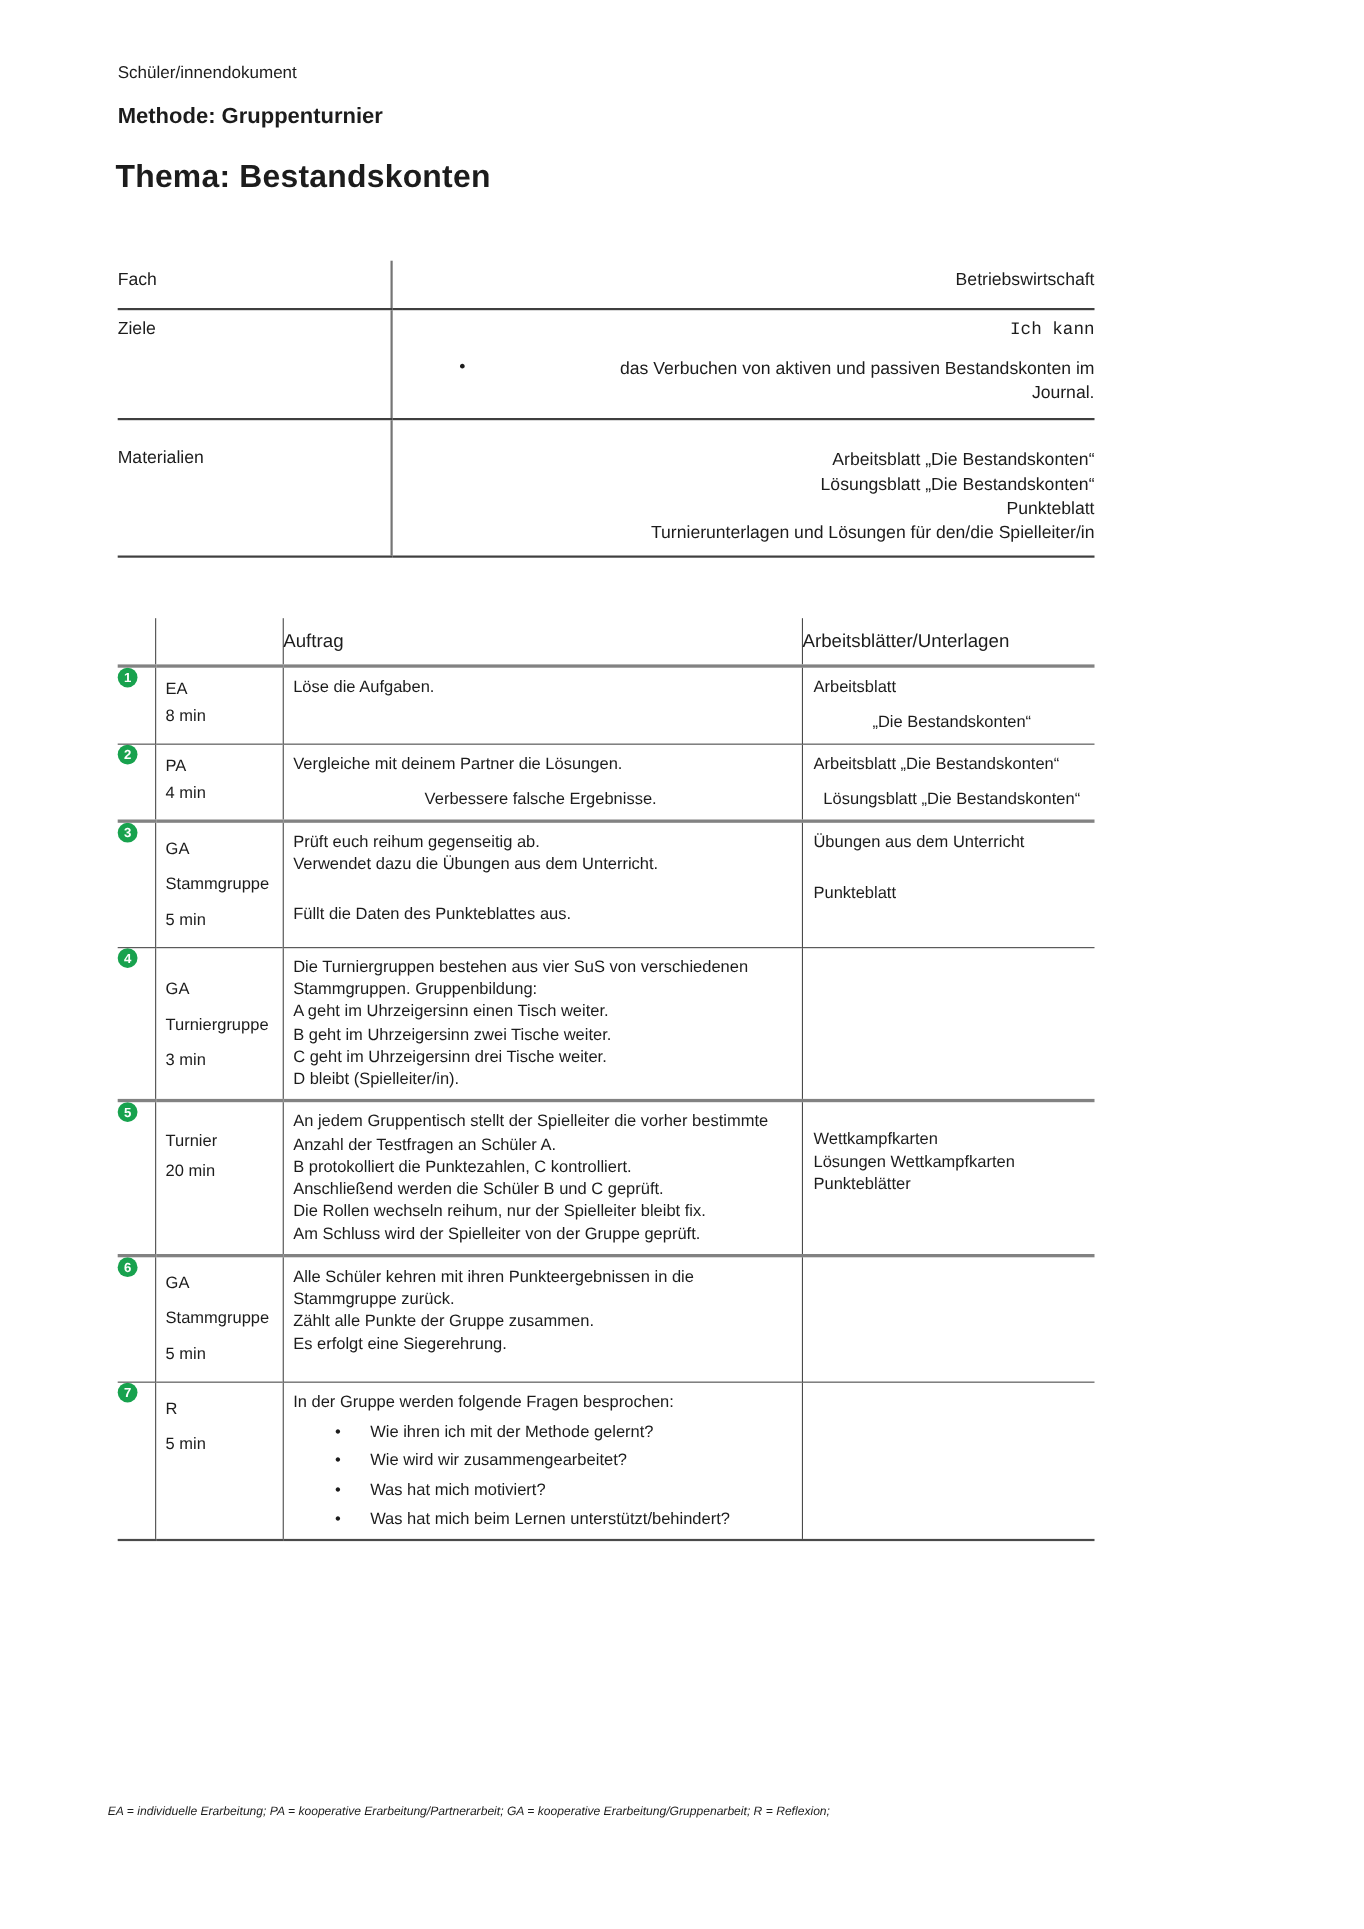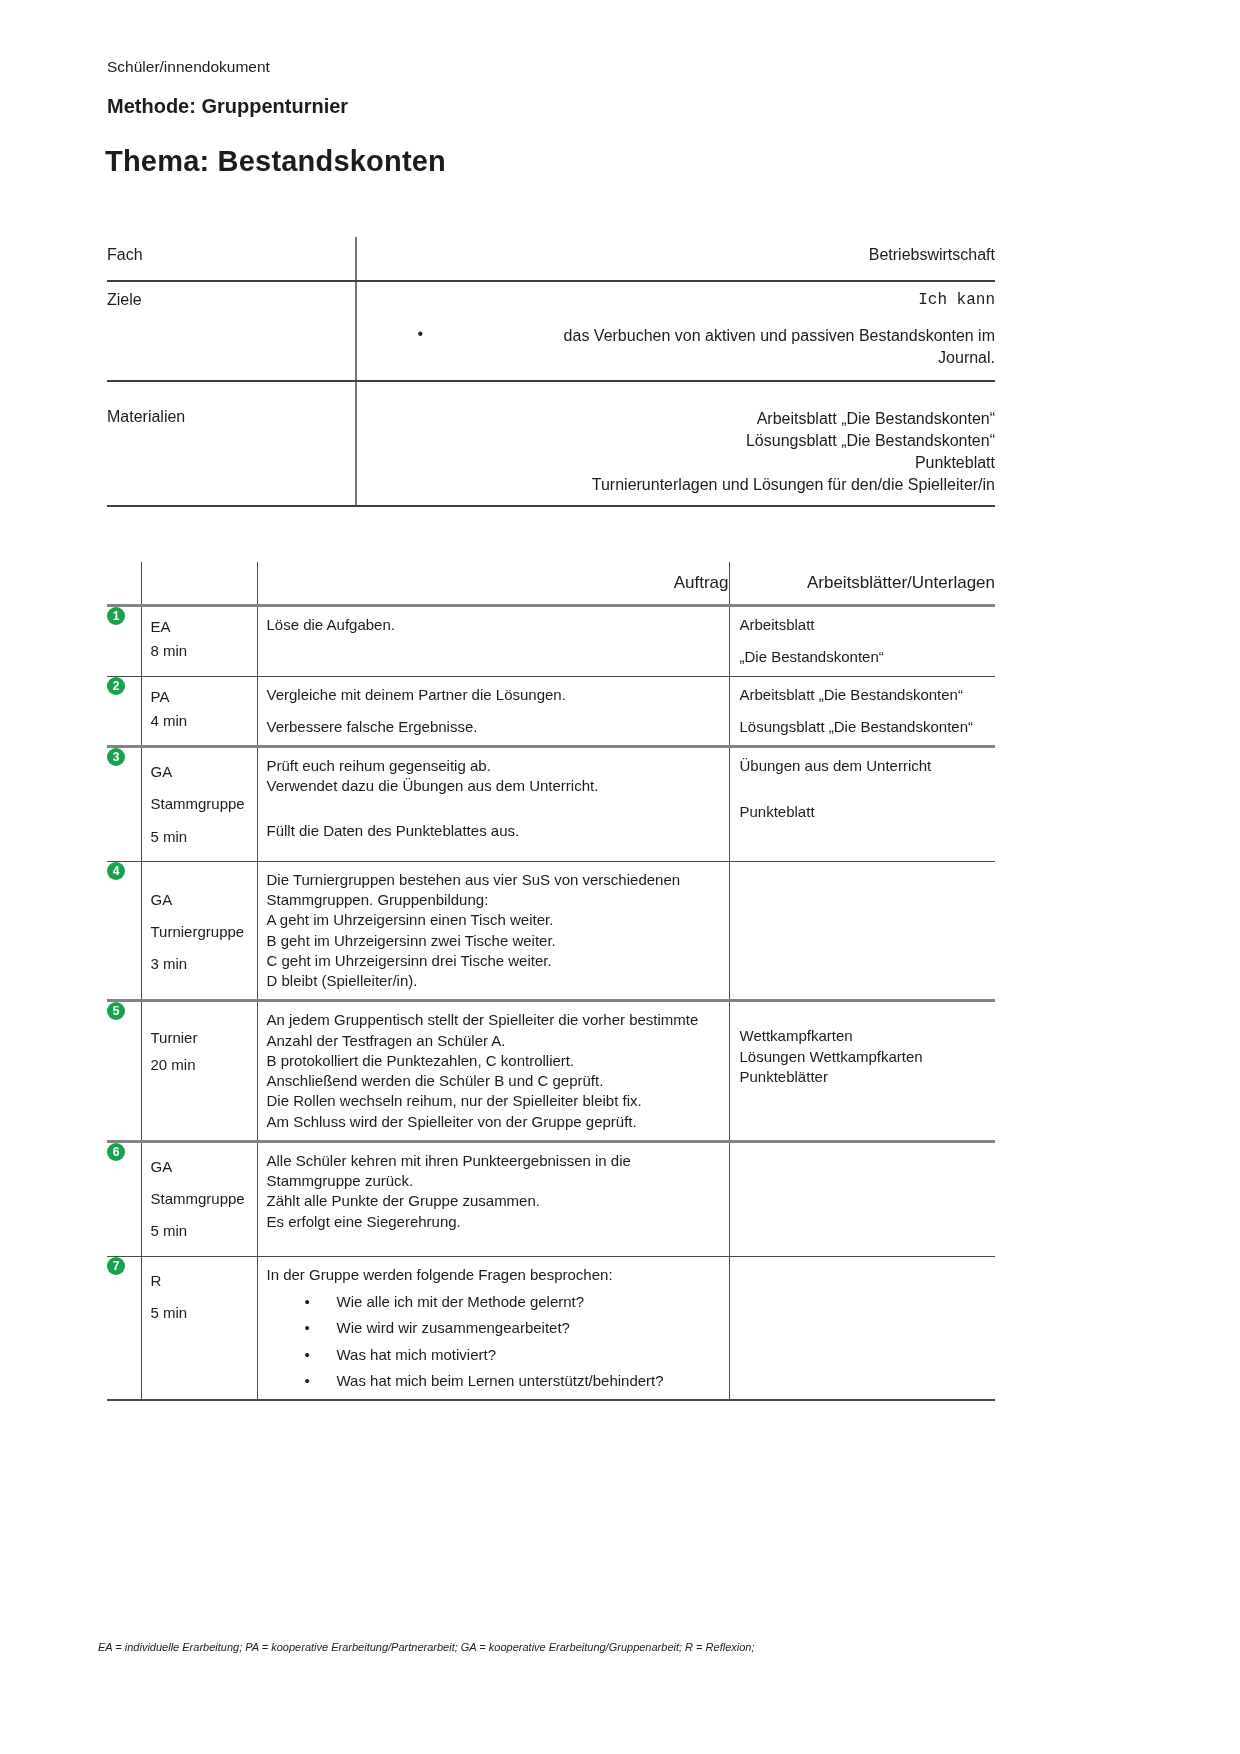--- a/index.html
+++ b/index.html
@@ -21,38 +21,38 @@
   .bullet .dot{width:30px;flex:none;}
   .bullet .btext{flex:1;white-space:pre-line;line-height:1.35;}
   tr.materialien td{padding-top:26px;padding-bottom:8px;}
   tr.materialien .pre{line-height:1.38;}
   tr.fach td{height:22px;}
 
   
   table.sched{position:absolute;left:107px;top:562px;width:888px;border-collapse:collapse;table-layout:fixed;}
   table.sched th,table.sched td{vertical-align:top;font-size:15px;font-weight:normal;text-align:left;padding:0;}
   table.sched .vb{border-left:1.5px solid #4a4a4a;}
-  table.sched thead th{height:42px;vertical-align:middle;text-align:right;font-size:17px;}
+  table.sched thead th{height:42px;vertical-align:middle;text-align:left;font-size:17px;}
   tr.top-thick>td{border-top:3px solid #828282;}
   tr.top-thin>td{border-top:1.2px solid #4a4a4a;}
   tr.last>td{border-bottom:2px solid #4a4a4a;}
 
   .c-num{padding:5px 0 0 5px;}
   .badge{width:18px;height:18px;border-radius:50%;color:#fff;font-size:12px;font-weight:bold;
          display:flex;align-items:center;justify-content:center;}
   .c-act{padding:8px 4px 8px 9px !important;}
   .c-auf{padding:8px 12px 8px 9px !important;}
   .c-mat{padding:8px 4px 8px 10px !important;}
 
   .lh-tight{white-space:pre-line;line-height:1.6;}
   .lh-wide{white-space:pre-line;line-height:2.15;}
   .lh-mid{white-space:pre-line;line-height:1.8;}
   .pt{padding-top:14px;}
   .p{white-space:pre-line;line-height:1.35;}
-  .gap{margin-top:12px;}
+  .gap{margin-top:12px;text-align:center;}
   .gap-big{margin-top:24px;}
   .push{margin-top:26px;}
   .push2{margin-top:16px;}
   .q{display:flex;padding-left:38px;margin-top:7px;line-height:1.3;}
   .q .dot{width:32px;flex:none;}
   .q .qtext{flex:1;}
 
   .footer{position:absolute;left:98px;top:1641px;font-size:11px;white-space:nowrap;font-style:italic;}
 
   tr.r1{height:62px;} tr.r2{height:66px;} tr.r3{height:88px;} tr.r4{height:112px;}
@@ -227,21 +227,21 @@
             <div class="badge" style="background: rgb(24, 162, 78);">7</div>
           </td>
         <td class="vb c-act">
             <div class="lh-wide">R
 5 min</div>
           </td>
         <td class="vb c-auf">
           <div class="p">In der Gruppe werden folgende Fragen besprochen:</div>
           <div class="q">
             <span class="dot">•</span>
-            <span class="qtext">Wie alle ich mit der Methode gelernt?</span>
+            <span class="qtext">Wie ihren ich mit der Methode gelernt?</span>
           </div>
           <div class="q">
             <span class="dot">•</span>
             <span class="qtext">Wie wird wir zusammengearbeitet?</span>
           </div>
           <div class="q">
             <span class="dot">•</span>
             <span class="qtext">Was hat mich motiviert?</span>
           </div>
           <div class="q">

